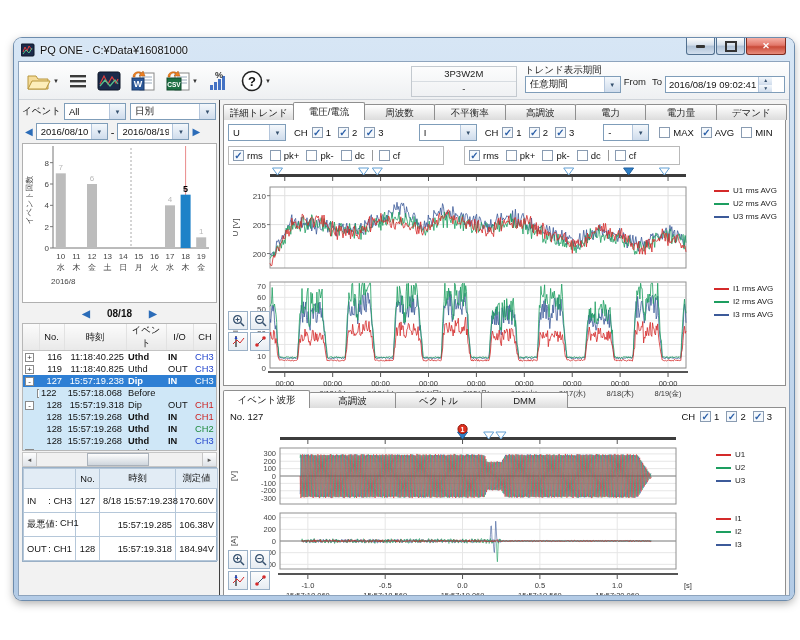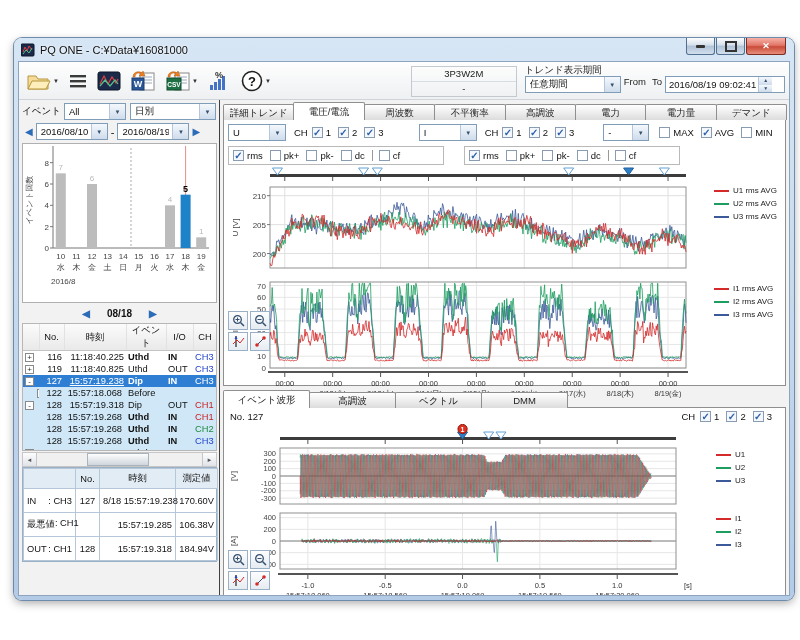--- a/index.html
+++ b/index.html
@@ -329,28 +329,28 @@
                   <td><span class="expander">+</span></td>
                   <td style="text-align: right;">119</td>
                   <td style="text-align: right;">11:18:40.825</td>
                   <td>Uthd</td>
                   <td>OUT</td>
                   <td><span class="ch3">CH3</span></td>
                 </tr>
                 <tr class="selected">
                   <td><span class="expander">-</span></td>
                   <td style="text-align: right;">127</td>
-                  <td style="text-align: right; text-decoration: underline;">15:57:19.238</td>
+                  <td style="text-align: right;">15:57:19.238</td>
                   <td class="bold">Dip</td>
                   <td class="bold">IN</td>
                   <td><span class="ch3">CH3</span></td>
                 </tr>
                 <tr class="related">
                   <td><span class="expander ind1">+</span></td>
-                  <td style="text-align: right;">122</td>
+                  <td style="text-align: left;">122</td>
                   <td style="text-align: right; padding-right: 4px;">15:57:18.068</td>
                   <td>Before</td>
                   <td></td>
                   <td><span class=""></span></td>
                 </tr>
                 <tr class="related">
                   <td><span class="expander">-</span></td>
                   <td style="text-align: right;">128</td>
                   <td style="text-align: right;">15:57:19.318</td>
                   <td>Dip</td>

